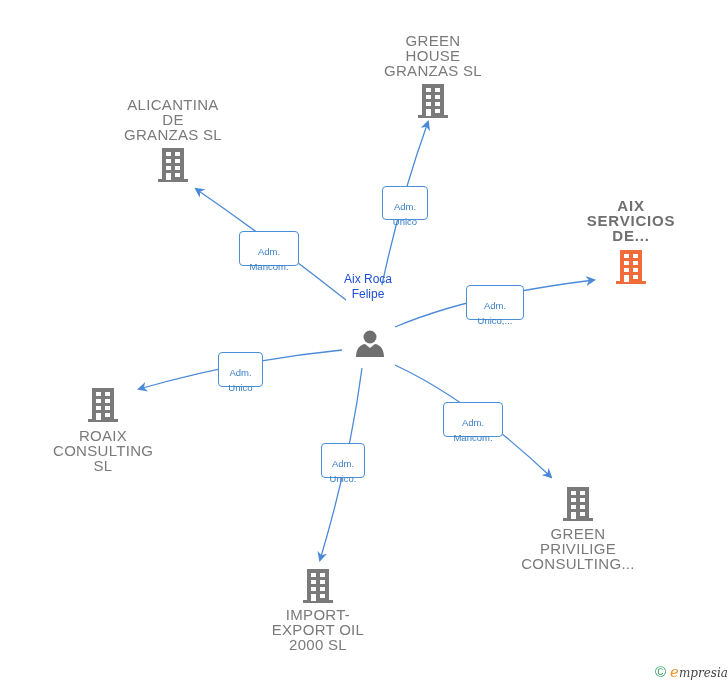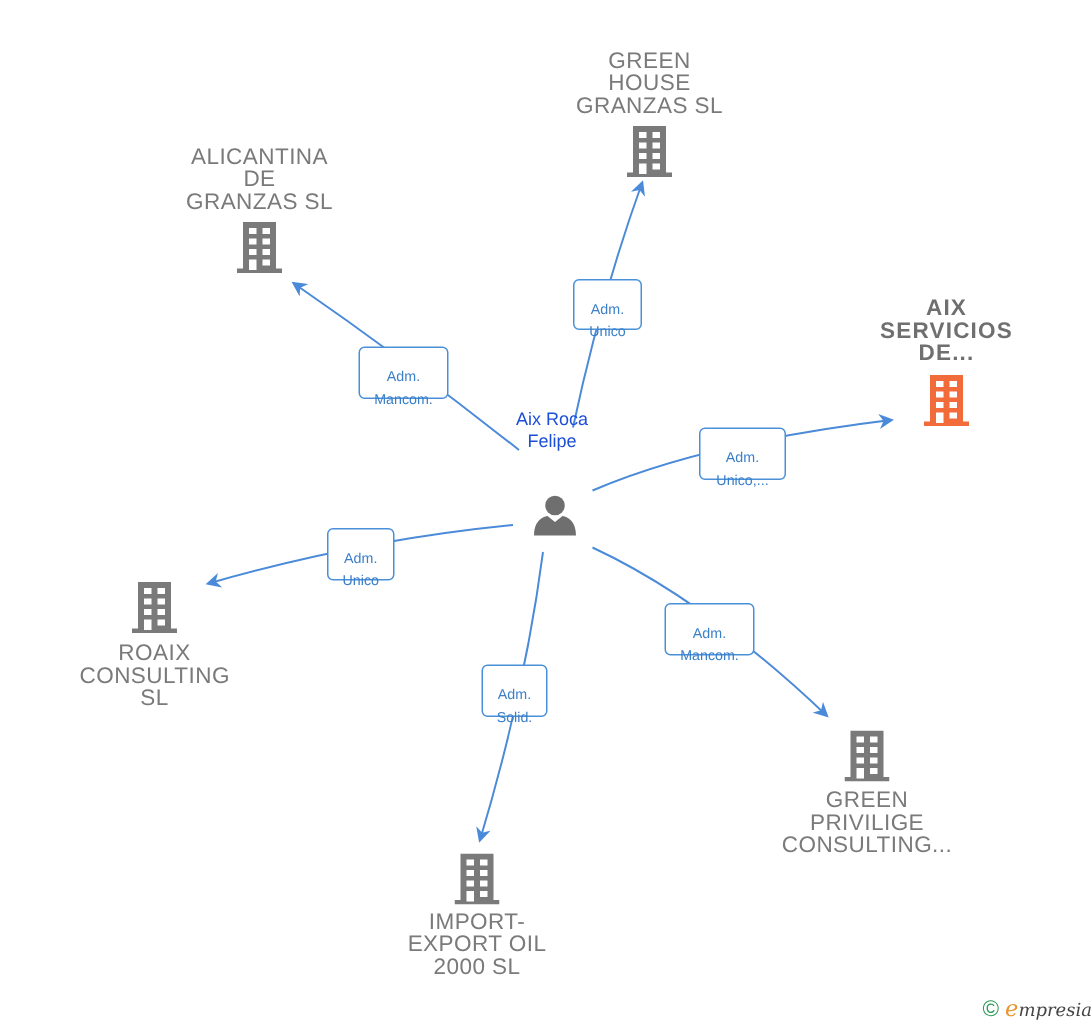--- a/index.html
+++ b/index.html
@@ -190,18 +190,18 @@
 <div class="edge-label" style="left:218px; top:352px; width:45px; height:35px;">
   <span>Adm.</span>
   <span>Unico</span>
 </div>
 <div class="edge-label" style="left:443px; top:402px; width:60px; height:35px;">
   <span>Adm.</span>
   <span>Mancom.</span>
 </div>
 <div class="edge-label" style="left:321px; top:443px; width:44px; height:35px;">
   <span>Adm.</span>
-  <span>Solid.</span>
+  <span>Unico.</span>
 </div>
 
 <div class="footer">
   <span class="copy">©</span><span class="brand"><span class="e">e</span><span>mpresia</span></span>
 </div>
 
 </body></html>

